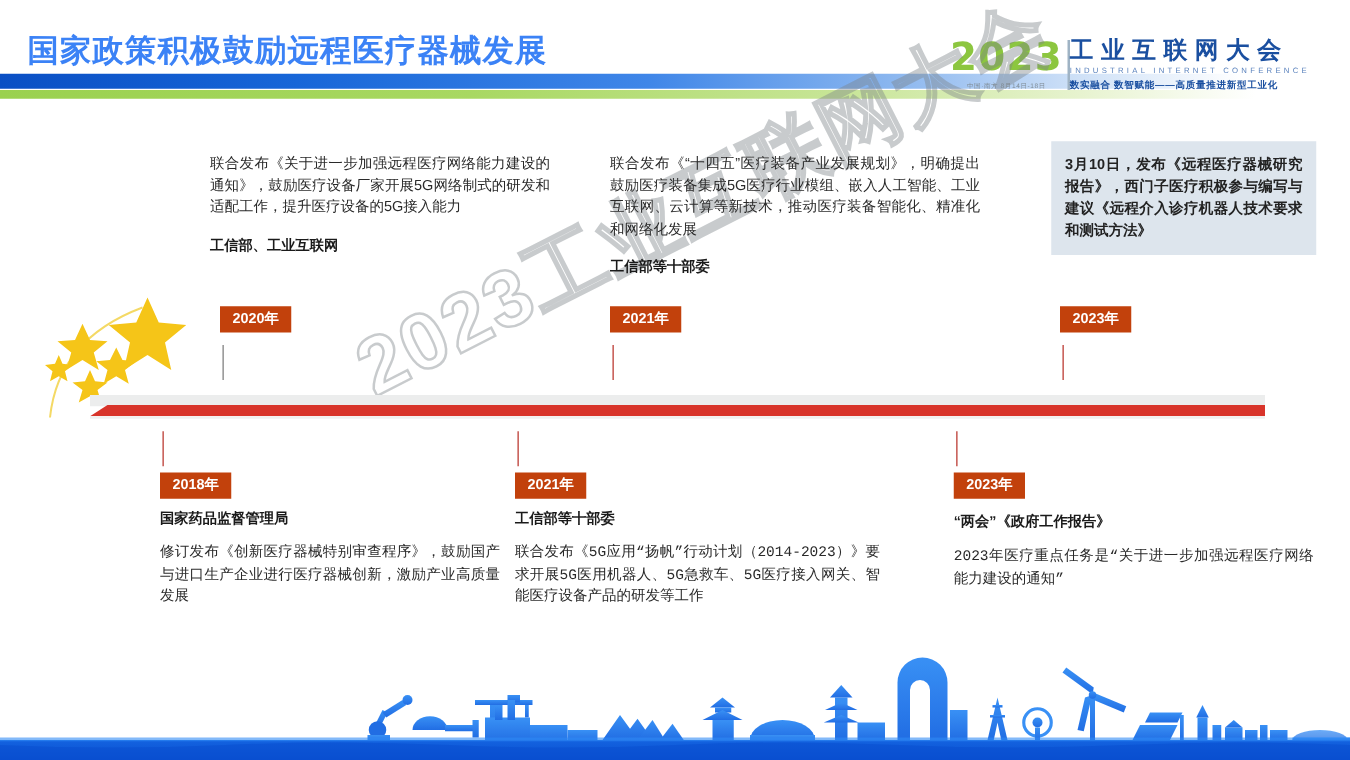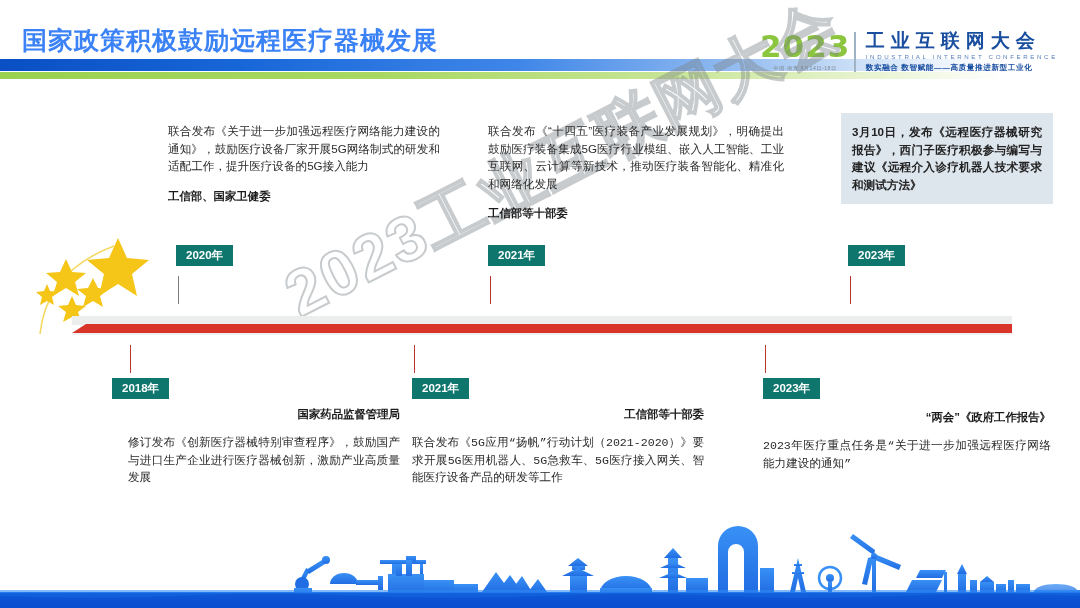--- a/index.html
+++ b/index.html
@@ -34,21 +34,21 @@
   .logo{position:absolute;left:760px;top:30px;display:flex;align-items:flex-start;}
   .logo-left{display:flex;flex-direction:column;align-items:center;padding-right:4px;}
   .logo-2023{
     font-size:31px;font-weight:bold;color:#8cc63f;letter-spacing:1px;line-height:32px;
     font-family:"DejaVu Sans",sans-serif;
   }
   .logo-sub-tiny{
     font-size:5.2px;color:#7e8a93;letter-spacing:0.5px;margin-top:3px;white-space:nowrap;
   }
   .logo-div{width:1.5px;background:#9fb3c4;height:40px;margin-top:2px;}
-  .logo-right{padding-left:10px;display:flex;flex-direction:column;}
+  .logo-right{display:flex;flex-direction:column;}
   .logo-cn{
     font-size:19px;font-weight:bold;color:#1a4fa0;letter-spacing:6px;line-height:21px;white-space:nowrap;
   }
   .logo-en{
     font-size:6.2px;color:#5a82bd;letter-spacing:2.6px;margin-top:2px;white-space:nowrap;
   }
   .logo-slogan{
     font-size:7.6px;color:#1a4fa0;letter-spacing:0.6px;margin-top:3px;white-space:nowrap;font-weight:bold;
   }
 
@@ -87,32 +87,32 @@
     font-size:11.6px;line-height:17.5px;color:#2a2a2a;
     text-align:justify;
   }
   .card-body.hl{
     background:#dde5ed;padding:10px 11px 11px 11px;font-weight:bold;color:#222;
   }
   .card-org{
     font-size:11.4px;font-weight:bold;color:#1a1a1a;margin-top:14px;
   }
   .yr-badge{
-    display:inline-block;background:#0f766e;color:#fff;
+    display:inline-block;background:#c2410c;color:#fff;
     font-size:11.5px;font-weight:bold;
     padding:4px 10px 4px 10px;line-height:13px;
   }
   .tick{
     position:absolute;width:1.4px;background:#b9352d;
   }
   .tick.gray{background:#7d7d7d;}
 
   
   .card-dn{position:absolute;}
-  .card-dn .card-org{margin-top:0;margin-bottom:12px;text-align:right;}
+  .card-dn .card-org{margin-top:0;margin-bottom:12px;}
   .card-dn .card-body{margin-top:0;font-family:Liberation Mono, monospace;}
 
   
   .sky{position:absolute;left:0;bottom:0;width:1080px;height:86px;}
 </style>
 </head>
 <body>
 
 <div id="slide">
 
@@ -148,21 +148,21 @@
       </g>
     </svg>
   </div>
 
   <div class="tl-gray"></div>
   <div class="tl-red"></div>
   <div class="tl-red-shadow"></div>
 
   <div class="card-up" style="left:168px;top:122px;width:272px;">
     <div class="card-body">联合发布《关于进一步加强远程医疗网络能力建设的通知》，鼓励医疗设备厂家开展5G网络制式的研发和适配工作，提升医疗设备的5G接入能力</div>
-    <div class="card-org">工信部、国家卫健委</div>
+    <div class="card-org">工信部、工业互联网</div>
   </div>
   <div style="position:absolute;left:176px;top:245px;">
     <span class="yr-badge">2020年</span>
   </div>
   <div class="tick gray" style="left:178px;top:276px;height:28px;"></div>
 
   <div class="card-up" style="left:488px;top:122px;width:296px;">
     <div class="card-body">联合发布《“十四五”医疗装备产业发展规划》，明确提出鼓励医疗装备集成5G医疗行业模组、嵌入人工智能、工业互联网、云计算等新技术，推动医疗装备智能化、精准化和网络化发展</div>
     <div class="card-org">工信部等十部委</div>
   </div>
@@ -173,35 +173,35 @@
 
   <div class="card-up" style="left:841px;top:113px;width:212px;">
     <div class="card-body hl">3月10日，发布《远程医疗器械研究报告》，西门子医疗积极参与编写与建议《远程介入诊疗机器人技术要求和测试方法》</div>
   </div>
   <div style="position:absolute;left:848px;top:245px;">
     <span class="yr-badge">2023年</span>
   </div>
   <div class="tick" style="left:850px;top:276px;height:28px;"></div>
 
   <div class="tick" style="left:130px;top:345px;height:28px;"></div>
-  <div style="position:absolute;left:112px;top:378px;">
+  <div style="position:absolute;left:128px;top:378px;">
     <span class="yr-badge">2018年</span>
   </div>
   <div class="card-dn" style="left:128px;top:407px;width:272px;">
     <div class="card-org">国家药品监督管理局</div>
     <div class="card-body">修订发布《创新医疗器械特别审查程序》，鼓励国产与进口生产企业进行医疗器械创新，激励产业高质量发展</div>
   </div>
 
   <div class="tick" style="left:414px;top:345px;height:28px;"></div>
   <div style="position:absolute;left:412px;top:378px;">
     <span class="yr-badge">2021年</span>
   </div>
   <div class="card-dn" style="left:412px;top:407px;width:292px;">
     <div class="card-org">工信部等十部委</div>
-    <div class="card-body">联合发布《5G应用“扬帆”行动计划（2021-2020）》要求开展5G医用机器人、5G急救车、5G医疗接入网关、智能医疗设备产品的研发等工作</div>
+    <div class="card-body">联合发布《5G应用“扬帆”行动计划（2014-2023）》要求开展5G医用机器人、5G急救车、5G医疗接入网关、智能医疗设备产品的研发等工作</div>
   </div>
 
   <div class="tick" style="left:765px;top:345px;height:28px;"></div>
   <div style="position:absolute;left:763px;top:378px;">
     <span class="yr-badge">2023年</span>
   </div>
   <div class="card-dn" style="left:763px;top:410px;width:288px;">
     <div class="card-org">“两会”《政府工作报告》</div>
     <div class="card-body">2023年医疗重点任务是“关于进一步加强远程医疗网络能力建设的通知”</div>
   </div>

